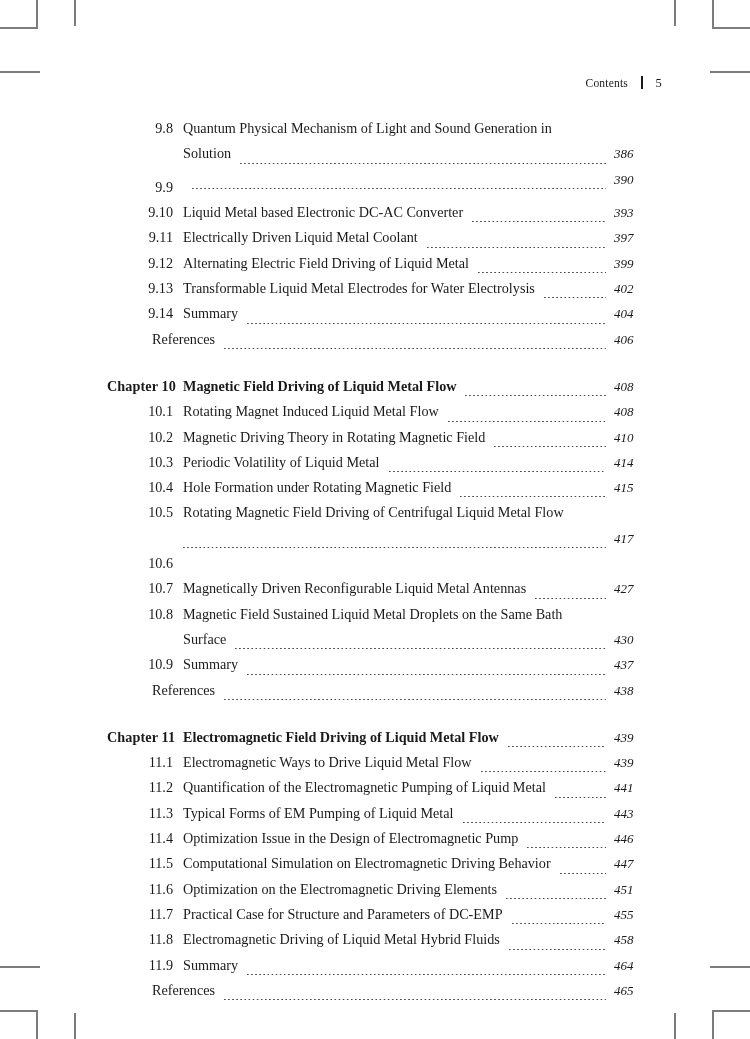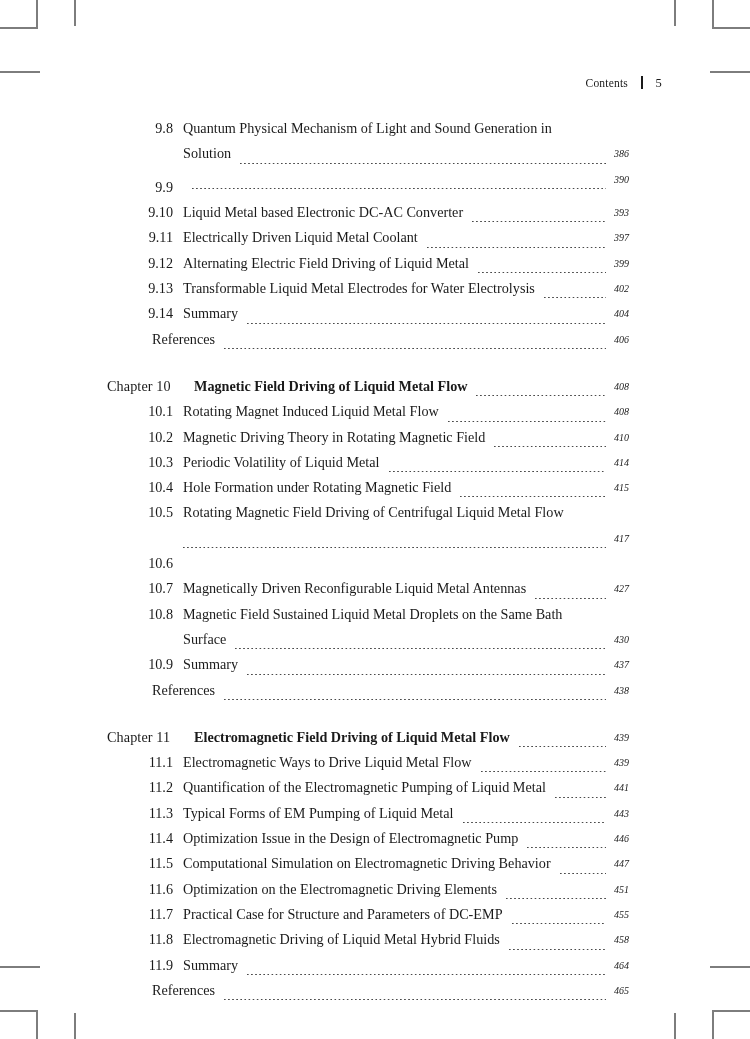--- a/index.html
+++ b/index.html
@@ -93,54 +93,54 @@
   
   .num {
     width: 76px;
     flex: 0 0 76px;
     text-align: right;
     padding-right: 10px;
     box-sizing: border-box;
   }
   .num.chapter {
     text-align: left;
-    font-weight: normal;
+    font-weight: bold;
     padding-right: 0;
     letter-spacing: 0.1px;
   }
 
   .title-wrap {
     flex: 1 1 auto;
     display: flex;
     align-items: flex-end;
     min-width: 0;
   }
   .title {
     white-space: nowrap;
   }
-  .entry.bold .title { font-weight: bold; margin-left: 11px; }
+  .entry.bold .title { font-weight: bold; }
 
   .leader {
     flex: 1 1 auto;
     min-width: 14px;
     margin: 0 6px 0 9px;
     height: 1px;
     position: relative;
     top: -3px;
     overflow: hidden;
     background-image: radial-gradient(circle at 0.8px 0.8px, #4a4a4a 0.8px, rgba(0,0,0,0) 0.9px);
     background-size: 4.1px 2px;
     background-repeat: repeat-x;
     background-position: 0 0;
   }
 
   .page {
     flex: 0 0 auto;
     font-style: italic;
-    font-size: 10px;
+    font-size: 13px;
     width: 30px;
     text-align: left;
     padding-left: 2px;
   }
   .entry.contline .num { visibility: hidden; }
   .entry.contline .leader { margin-left: 0; }
 </style>
 </head>
 <body>
 

